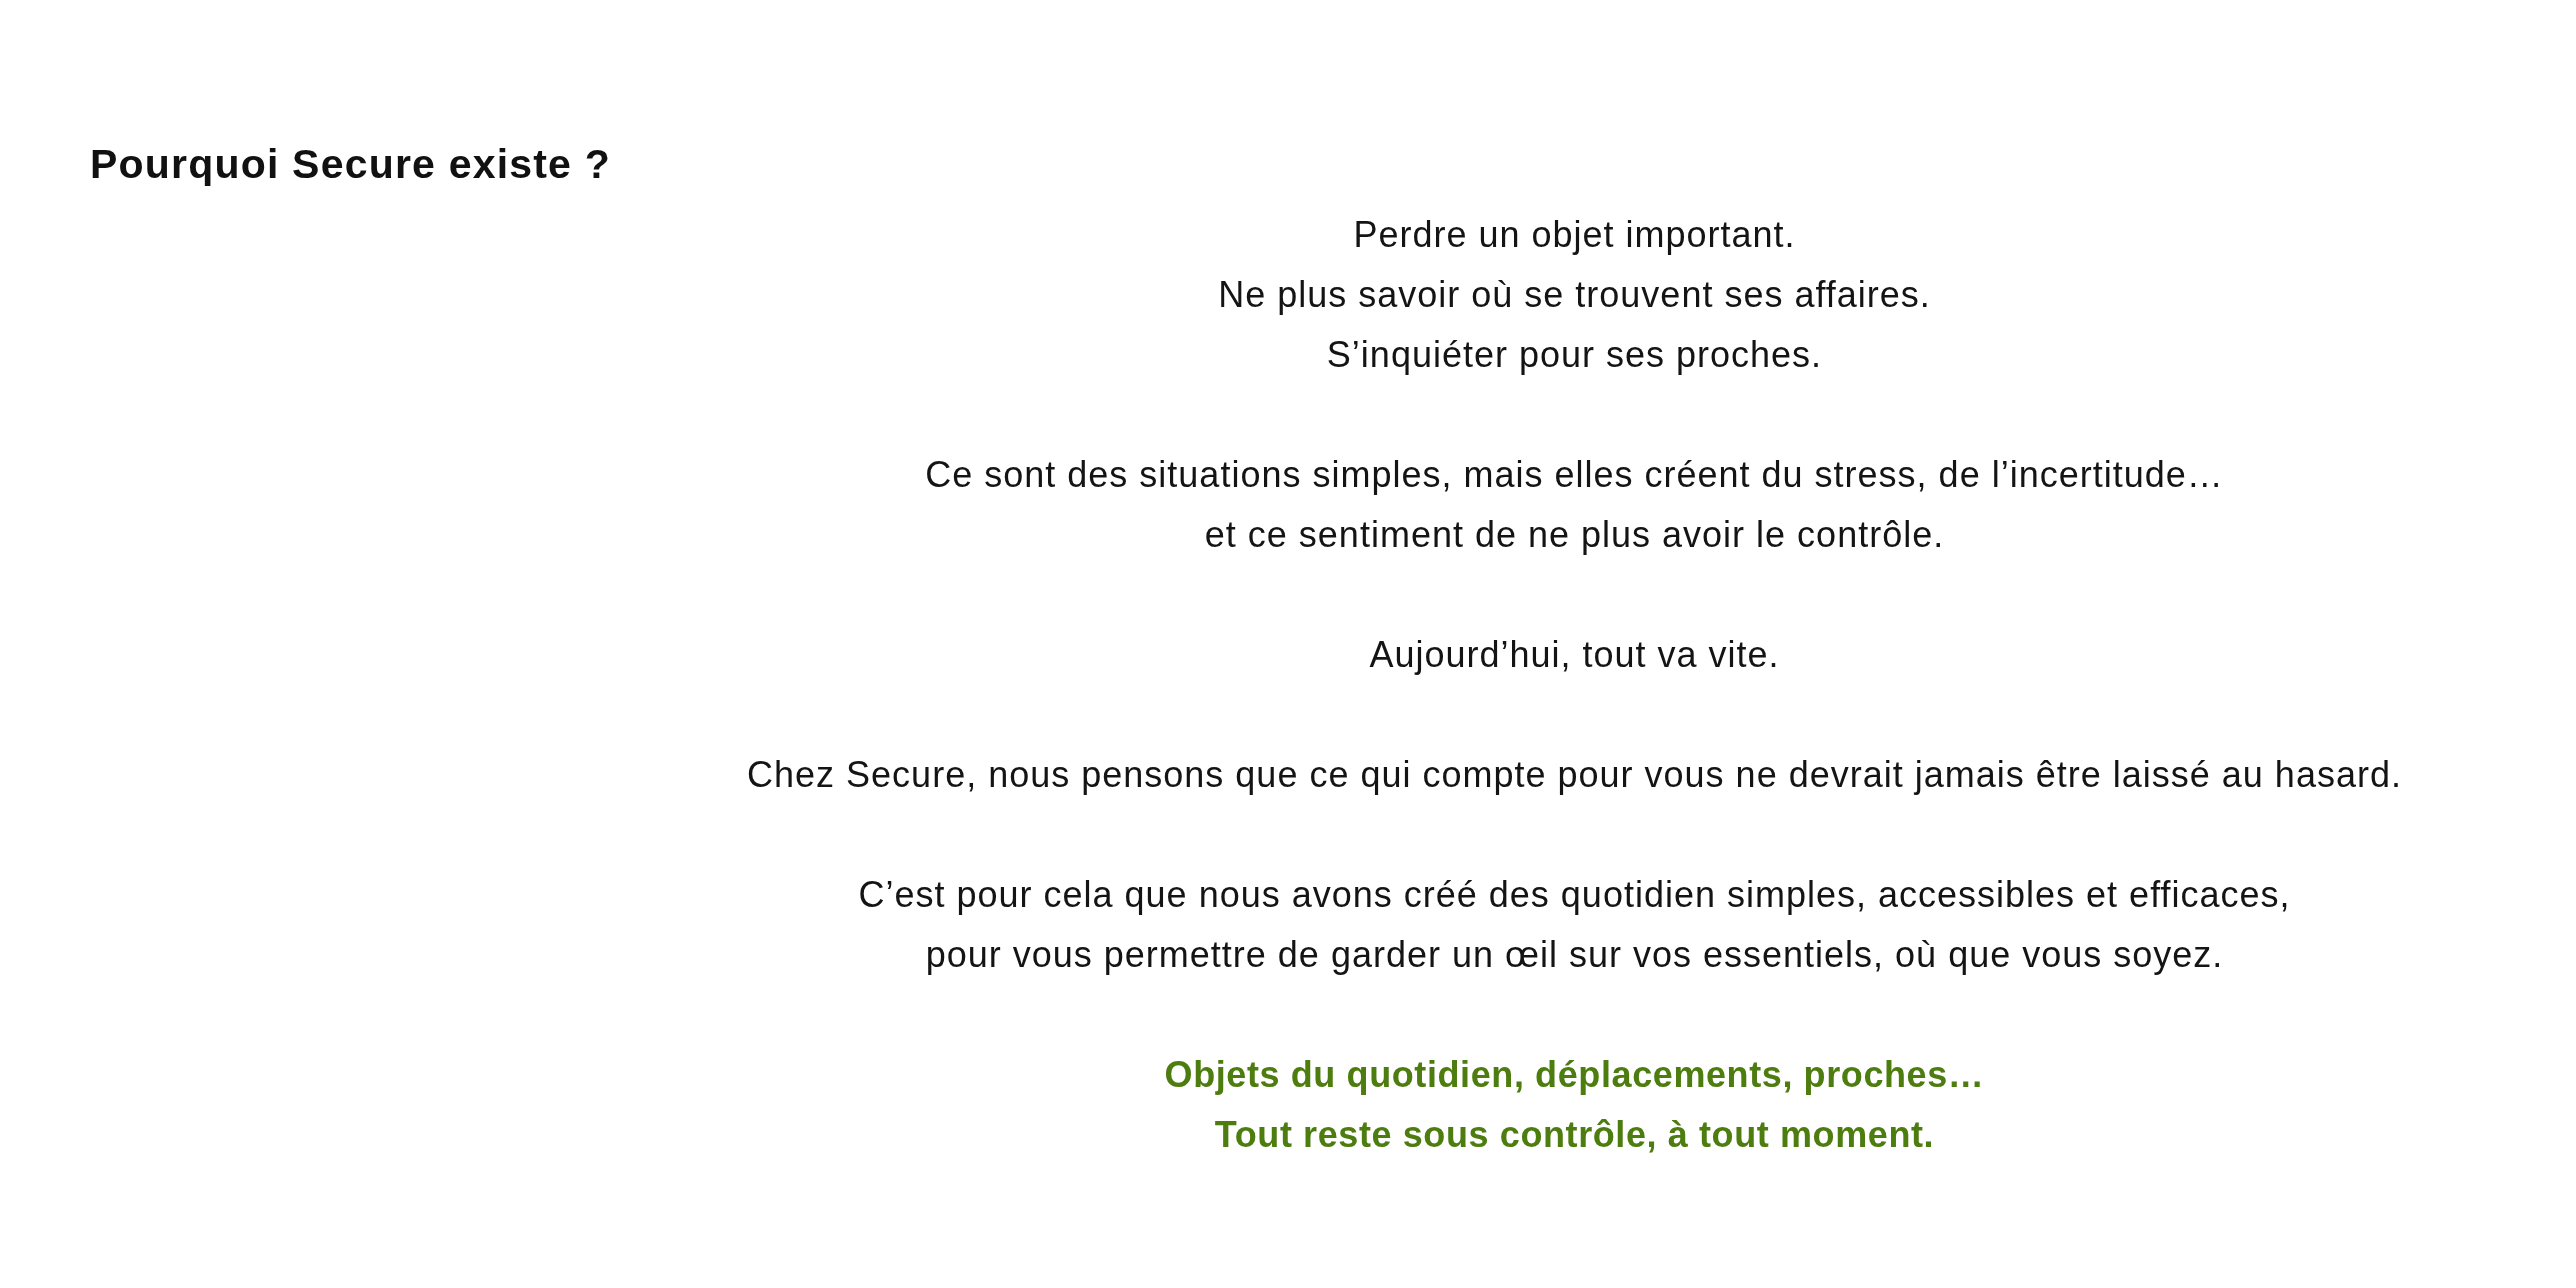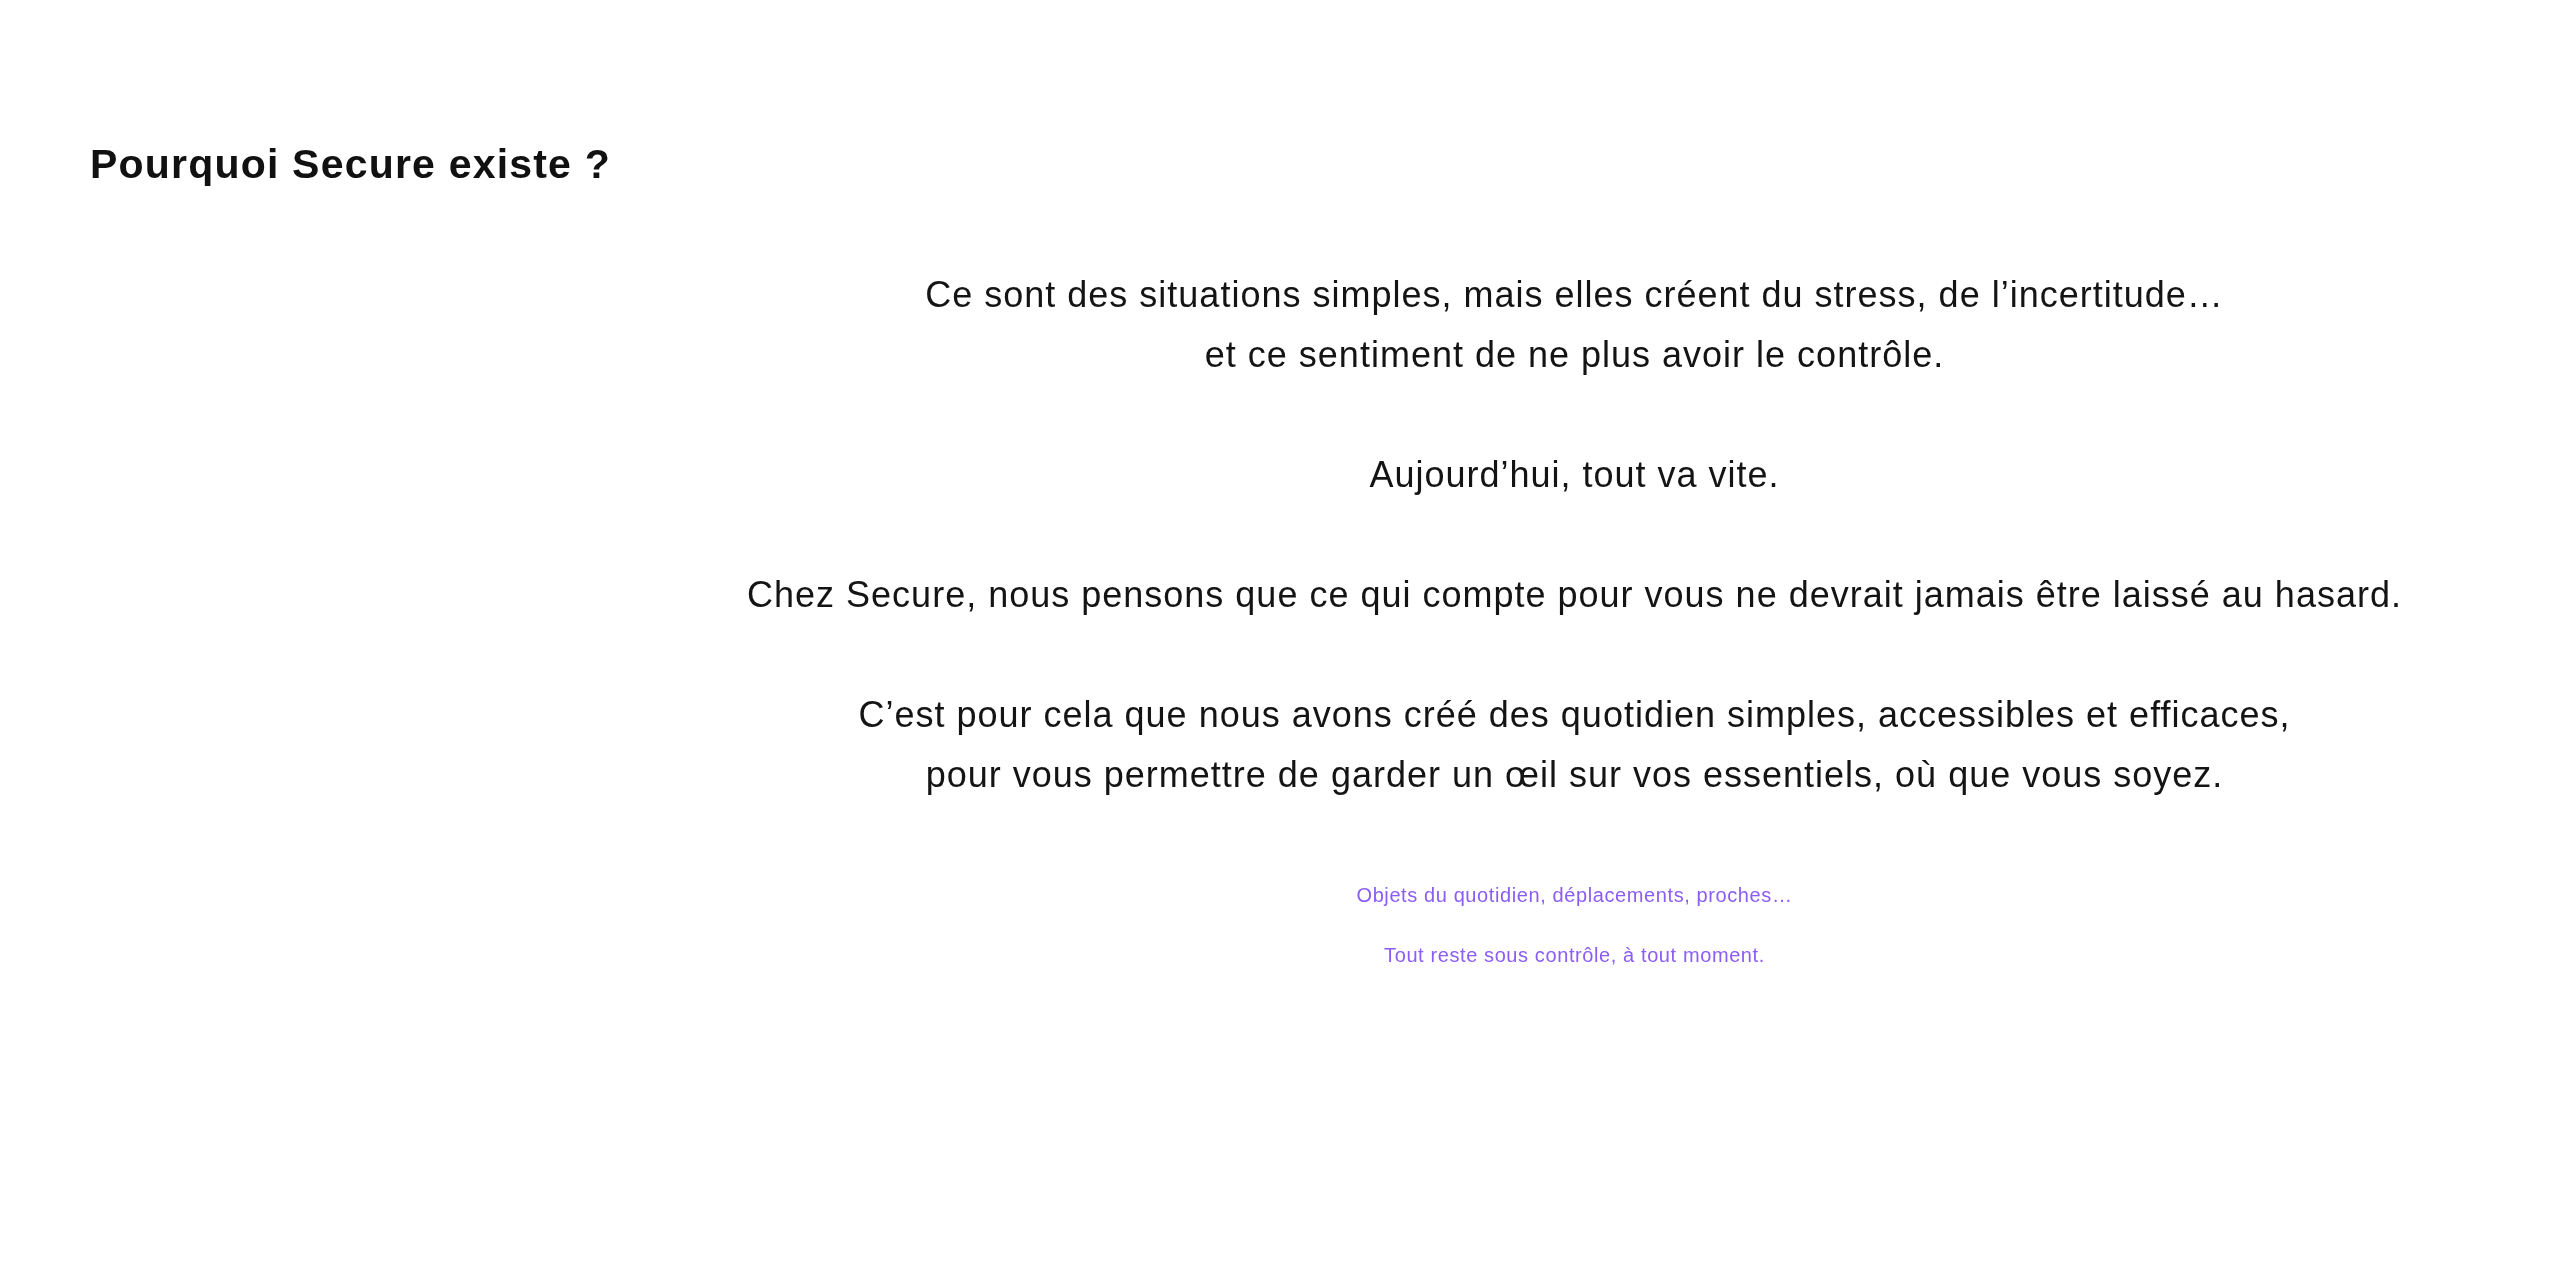--- a/index.html
+++ b/index.html
@@ -40,37 +40,42 @@
     color: #141414;
   }
   .text-col p {
     margin: 60px 0 0 0;
     padding: 0;
   }
   .text-col p.first {
     margin-top: 0;
   }
   .para-bold {
-    font-weight: 400;
-    font-size: 20px;
+    font-weight: 700;
+    font-size: 36px;
     letter-spacing: 0.6px;
-    color: #8b5cf6;
+    color: #4d7c0f;
   }
   .line {
     display: block;
     white-space: nowrap;
   }
 </style>
 </head>
 <body>
 
 <h1 class="page-title">Pourquoi Secure existe ?</h1>
 
 <section class="text-col">
 
+  <p class="first">
+    <span class="line">Perdre un objet important.</span>
+    <span class="line">Ne plus savoir où se trouvent ses affaires.</span>
+    <span class="line">S’inquiéter pour ses proches.</span>
+  </p>
 
   <p>
     <span class="line">Ce sont des situations simples, mais elles créent du stress, de l’incertitude…</span>
     <span class="line">et ce sentiment de ne plus avoir le contrôle.</span>
   </p>
 
   <p>
     <span class="line">Aujourd’hui, tout va vite.</span>
   </p>
 

